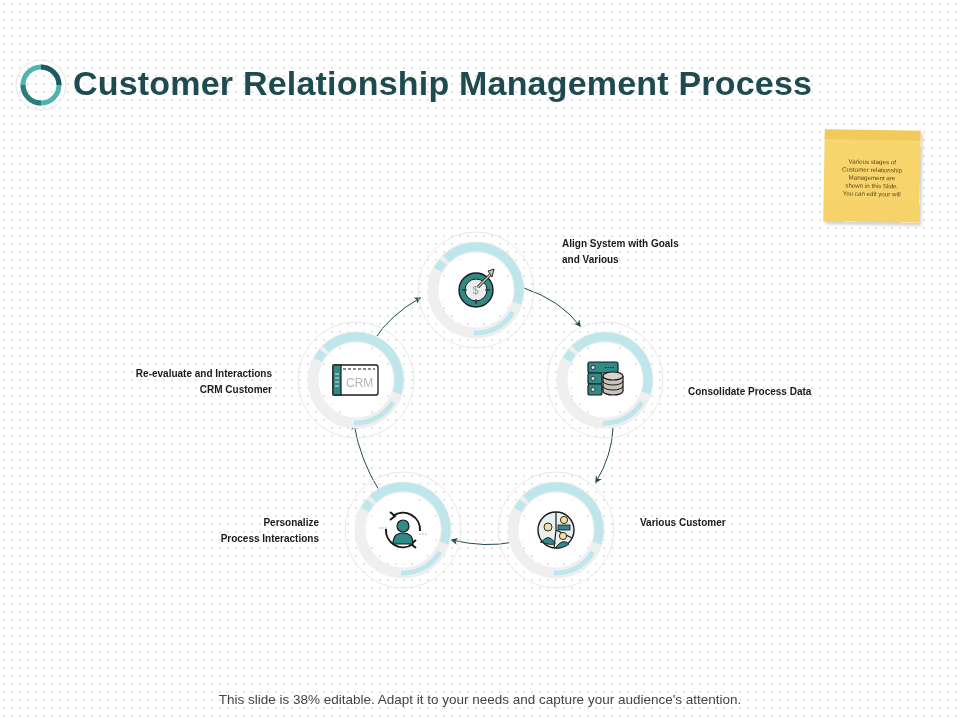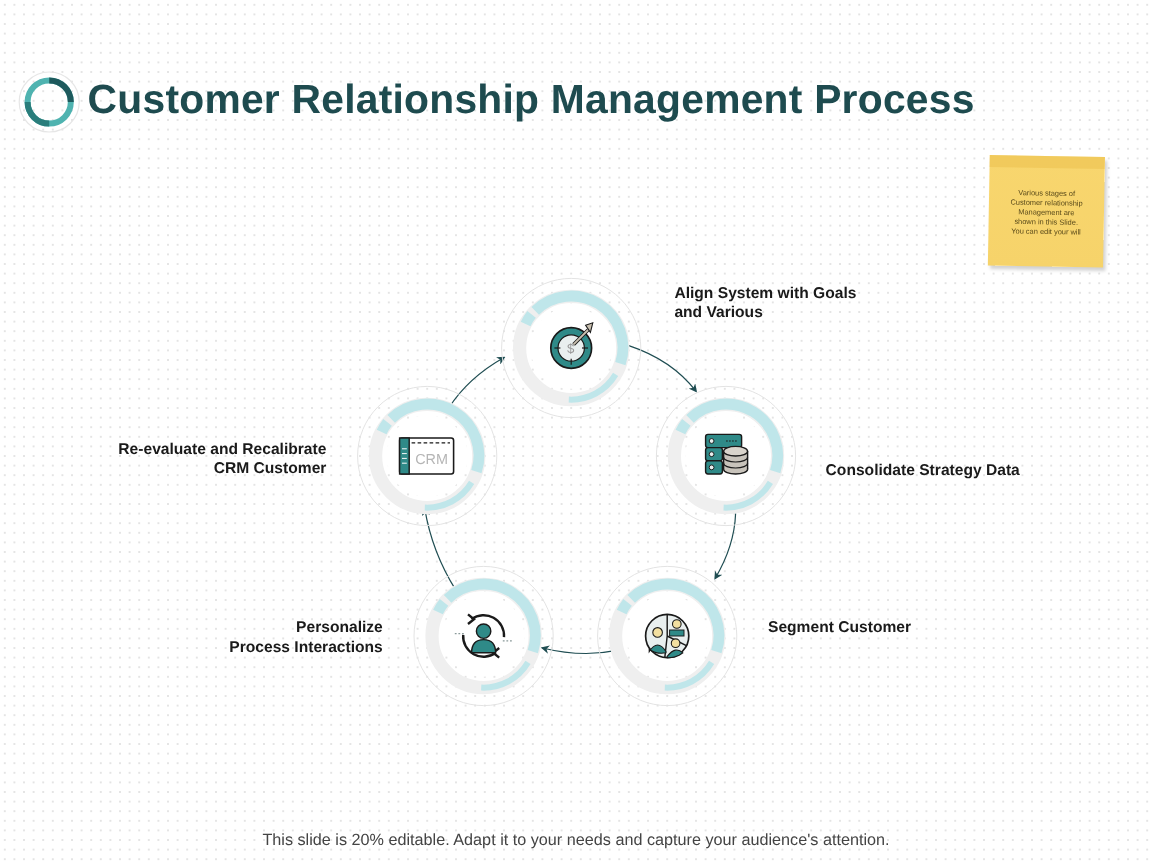--- a/index.html
+++ b/index.html
@@ -28,21 +28,21 @@
     .sticky::before {
       content: ""; position: absolute; left: 0; top: 0; right: 0; height: 10px;
       background: rgba(230, 180, 60, 0.35);
     }
     .sticky-text {
       position: absolute; left: 4px; right: 4px; top: 28px;
       font-size: 6.2px; line-height: 8px; text-align: center; color: #5a4a1a;
     }
     svg.diagram { position: absolute; left: 0; top: 0; width: 960px; height: 720px; }
     .label {
-      position: absolute; font-size: 13px; font-weight: bold; color: #1a1a1a;
+      position: absolute; font-size: 10px; font-weight: bold; color: #1a1a1a;
       line-height: 16px; white-space: nowrap;
     }
     .label.right { text-align: right; }
     .label span { display: block; }
     .footer {
       position: absolute; left: 0; right: 0; top: 692px; text-align: center;
       font-size: 13.5px; color: #444;
     }
   </style>
 </head>
@@ -163,27 +163,27 @@
       <text x="-10" y="7" font-size="12" fill="#b5b5b5" font-family="Liberation Sans, sans-serif">CRM</text>
     </g>
   </g>
 </svg>
 
 <div class="label" style="left:562px; top:236px;">
   <span>Align System with Goals</span>
   <span>and Various</span>
 </div>
 <div class="label" style="left:688px; top:384px;">
-  <span>Consolidate Strategy Data</span>
+  <span>Consolidate Process Data</span>
 </div>
 <div class="label" style="left:640px; top:515px;">
-  <span>Segment Customer</span>
+  <span>Various Customer</span>
 </div>
 <div class="label right" style="right:641px; top:515px;">
   <span>Personalize</span>
   <span>Process Interactions</span>
 </div>
 <div class="label right" style="right:688px; top:366px;">
-  <span>Re-evaluate and Recalibrate</span>
+  <span>Re-evaluate and Interactions</span>
   <span>CRM Customer</span>
 </div>
 
-<div class="footer">This slide is 20% editable. Adapt it to your needs and capture your audience's attention.</div>
+<div class="footer">This slide is 38% editable. Adapt it to your needs and capture your audience's attention.</div>
 
 </body></html>

